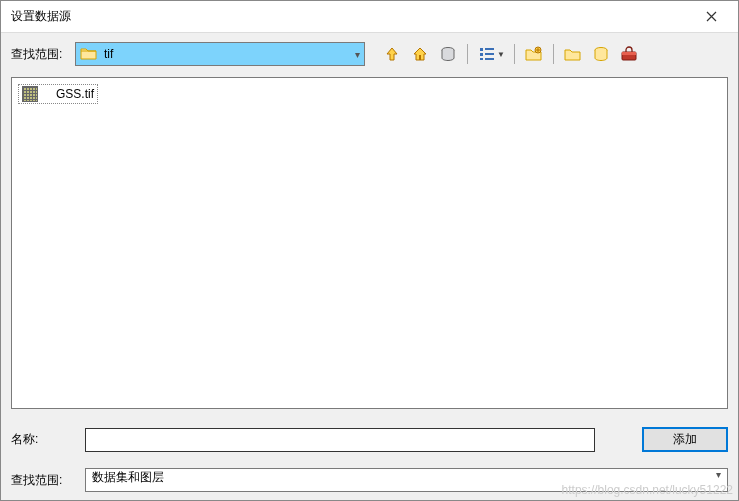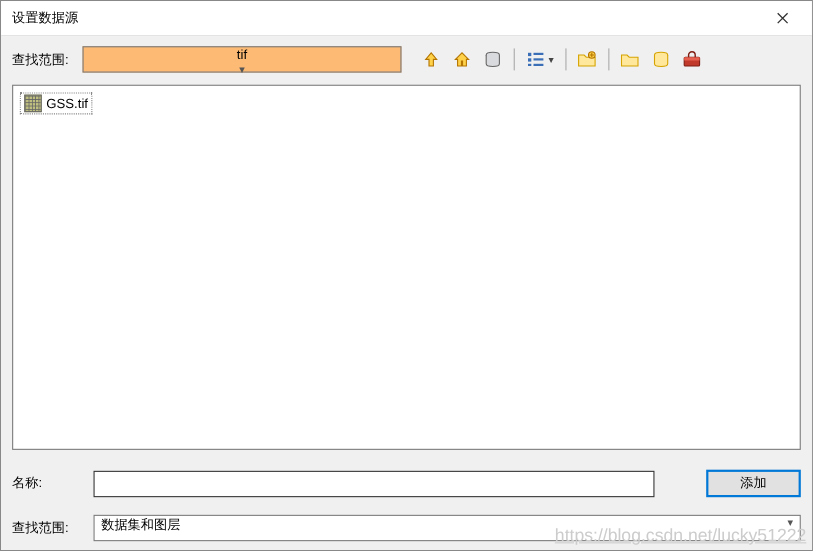--- a/index.html
+++ b/index.html
@@ -5,44 +5,44 @@
 * { box-sizing: border-box; margin: 0; padding: 0; }
 body { font-family: "Microsoft YaHei", Tahoma, sans-serif; font-size: 12px; background: #fff; width: 739px; height: 501px; overflow: hidden; }
 .win { width: 739px; height: 501px; border: 1px solid #888; background: #fff; display: flex; flex-direction: column; }
 .titlebar { height: 32px; display: flex; align-items: center; padding: 0 4px 0 10px; background: #fff; border-bottom: 1px solid #ddd; }
 .titlebar .title { flex: 1; font-size: 12px; }
 .close { width: 46px; height: 30px; display: flex; align-items: center; justify-content: center; cursor: pointer; }
 .close svg { width: 11px; height: 11px; }
 .body { flex: 1; padding: 8px 10px; display: flex; flex-direction: column; background: #f0f0f0; }
 .row { display: flex; align-items: center; gap: 6px; }
 .label { width: 58px; }
-.look-combo { display: flex; align-items: center; border: 1px solid #7a7a7a; background: #fdba74; height: 24px; width: 290px; padding: 0 4px; cursor: pointer; flex-direction: column; }
+.look-combo { display: flex; align-items: center; border: 1px solid #7a7a7a; background: #7dd3fc; height: 24px; width: 290px; padding: 0 4px; cursor: pointer; }
 .look-combo .folder-ico { margin-right: 6px; }
 .look-combo .txt { flex: 1; }
 .look-combo .cx { font-size: 10px; color: #555; }
 .toolbar { display: flex; align-items: center; gap: 2px; margin-left: 8px; }
 .tbtn { width: 26px; height: 26px; border: 1px solid transparent; display: flex; align-items: center; justify-content: center; cursor: pointer; border-radius: 2px; }
 .tbtn.dd { width: 34px; justify-content: flex-start; padding-left: 3px; gap: 1px; }
 .tbtn .tri { font-size: 8px; color: #444; }
 .sep { width: 1px; height: 20px; background: #aaa; margin: 0 4px; }
 .listing { flex: 1; margin: 10px 0; border: 1px solid #7a7a7a; background: #fff; padding: 6px; overflow: auto; }
-.file-item { display: inline-flex; align-items: center; gap: 4px; padding: 1px 3px; border: 1px dotted #888; cursor: pointer; }
+.file-item { display: inline-flex; align-items: center; gap: 18px; padding: 1px 3px; border: 1px dotted #888; cursor: pointer; }
 .raster-ico { width: 16px; height: 16px; background:
  linear-gradient(90deg,#666 1px,transparent 1px) 0 0/3px 3px,
  linear-gradient(#666 1px,transparent 1px) 0 0/3px 3px,
  #bfbf7f; border:1px solid #666; }
 .bottom { display: flex; flex-direction: column; gap: 16px; padding-top: 8px; }
 .brow { display: flex; align-items: center; gap: 14px; }
 .brow .lbl { width: 60px; }
 .name-input { flex: 1; height: 24px; border: 1px solid #333; background: #fff; padding: 0 4px; font: inherit; }
 .type-select { flex: 1; height: 24px; border: 1px solid #7a7a7a; background: #fff; display: flex; align-items: flex-start; padding: 0 6px; cursor: pointer; }
 .type-select .cx { font-size: 10px; color: #555; }
 .btn { width: 86px; height: 25px; border: 1px solid #7a7a7a; background: #e1e1e1; display: flex; align-items: center; justify-content: center; cursor: pointer; font: inherit; }
 .btn.primary { border: 2px solid #0078d7; margin-left: 33px; }
-.watermark { position: absolute; right: 6px; bottom: 4px; color: #ccc; font-size: 16px; pointer-events: none; text-decoration: underline; }
+.watermark { position: absolute; right: 6px; bottom: 4px; color: #ccc; font-size: 12px; pointer-events: none; }
 
 .ico { width: 18px; height: 18px; display: block; }
 </style>
 </head>
 <body>
 
 <div class="win">
  <div class="titlebar">
   <span class="title">设置数据源</span>
   <div class="close">

